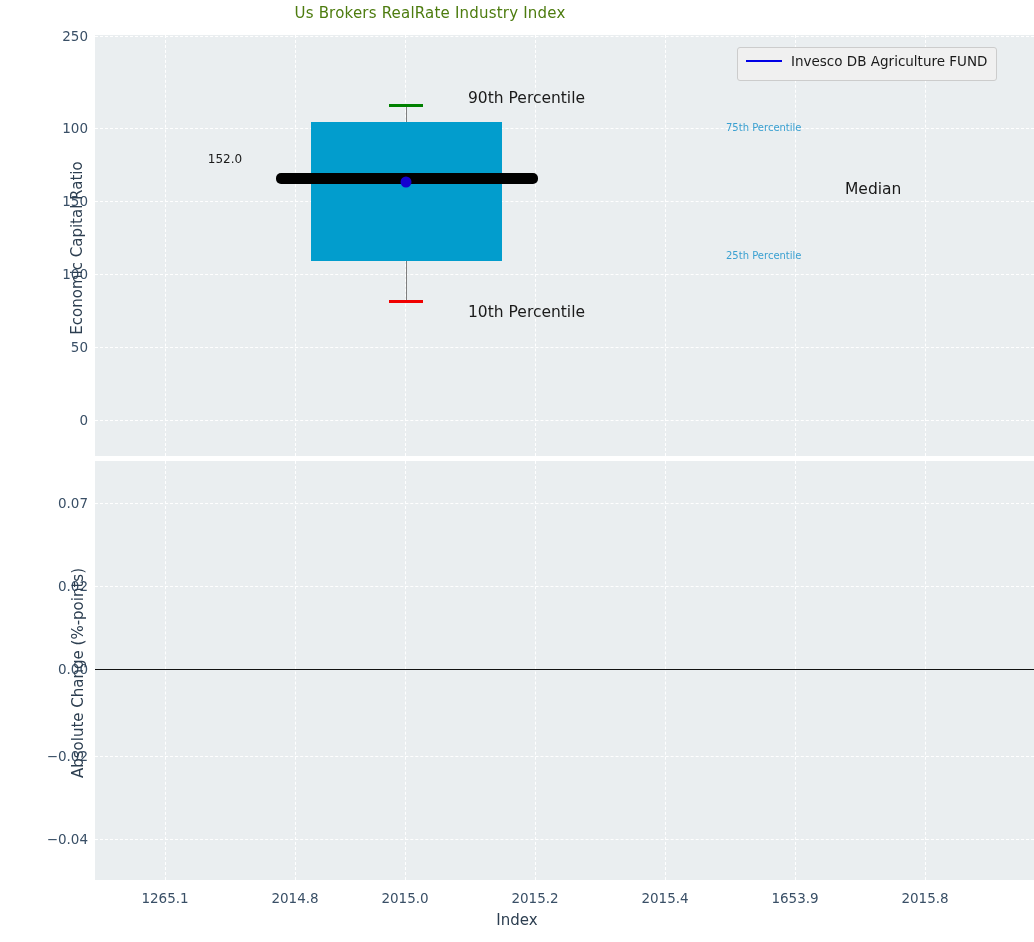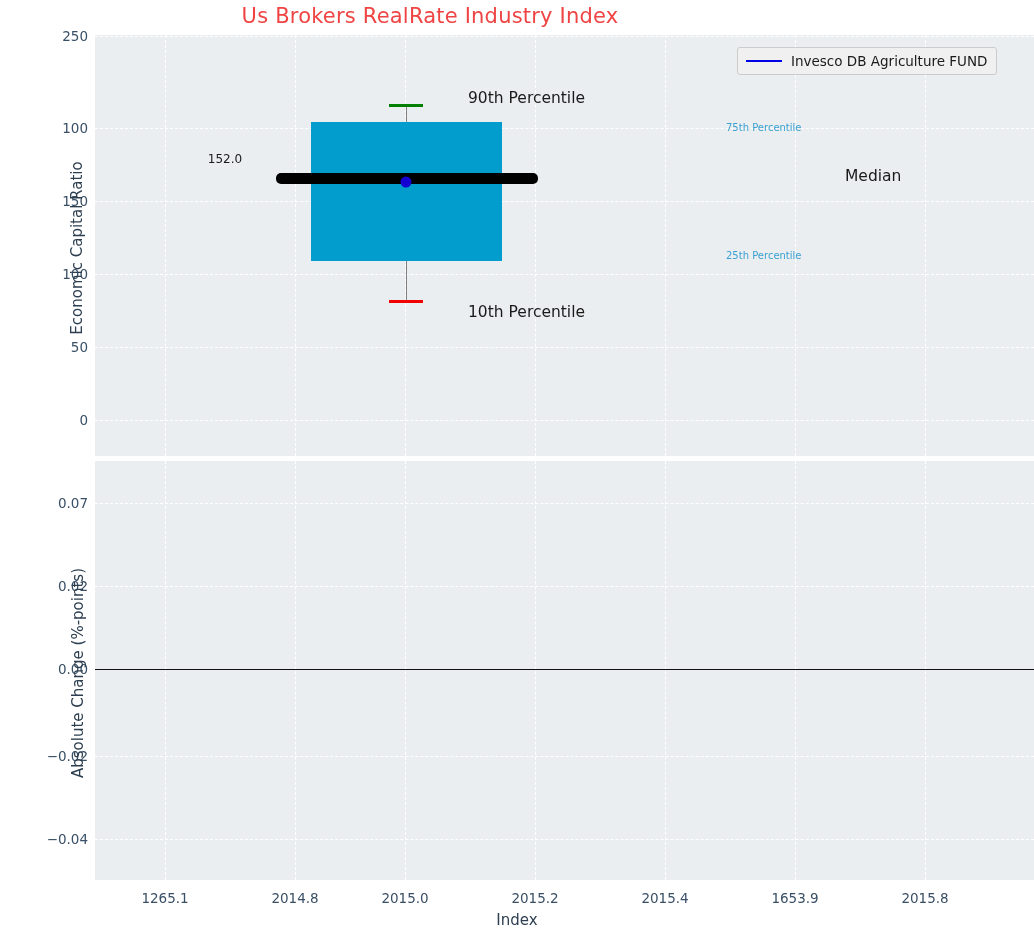--- a/index.html
+++ b/index.html
@@ -9,21 +9,21 @@
     font-family:"DejaVu Sans", sans-serif;
     overflow:hidden;
     position:relative;
   }
   #figure{position:absolute;left:0;top:0;width:1034px;height:942px;}
 
   
   .fig-title{
     position:absolute;left:0;top:4px;width:860px;
     text-align:center;
-    font-size:21px;color:#ef4444;
+    font-size:15px;color:#4d7c0f;
     letter-spacing:.2px;
   }
 
   
   .panel{
     position:absolute;
     background:#eaeef0;
     overflow:hidden;
   }
   #panel-top{left:95px;top:35px;width:939px;height:421px;}
@@ -106,21 +106,21 @@
   }
   .annot-dark{font-size:15.5px;color:#1a1a1a;}
   .annot-blue{font-size:10px;color:#3aa0d1;}
 
   
   #legend{
     position:absolute;left:737px;top:47px;
     display:flex;align-items:center;gap:9px;
     background:#f0f0f0;
     border:1px solid #cccccc;border-radius:3px;
-    padding:5px 9px 5px 8px;
+    padding:5px 9px 11px 8px;
   }
   #legend-swatch{
     display:block;width:36px;height:0;
     border-top:2.6px solid #0000e6;
   }
   #legend-label{font-size:13.5px;color:#1a1a1a;white-space:nowrap;}
 </style>
 </head>
 <body>
 
@@ -156,21 +156,21 @@
     <div id="median-line" style="left:181px;top:138px;width:262px"></div>
 
     <div id="fund-dot" style="left:311px;top:147px"></div>
 
     <div id="median-value" style="left:130px;top:124px">152.0</div>
 
     <div class="annot annot-dark" style="left:373px;top:63px">90th Percentile</div>
     <div class="annot annot-dark" style="left:373px;top:277px">10th Percentile</div>
     <div class="annot annot-blue" style="left:631px;top:92px">75th Percentile</div>
     <div class="annot annot-blue" style="left:631px;top:220px">25th Percentile</div>
-    <div class="annot annot-dark" style="left:750px;top:141px">Median</div>
+    <div class="annot annot-dark" style="left:750px;top:154px">Median</div>
   </div>
 
   <div class="panel" id="panel-bottom">
     <div class="gridline-h" style="top:378px"></div>
     <div class="gridline-h" style="top:295px"></div>
     <div class="gridline-h" style="top:208px"></div>
     <div class="gridline-h" style="top:125px"></div>
     <div class="gridline-h" style="top:42px"></div>
 
     <div class="gridline-v" style="left:70px"></div>

